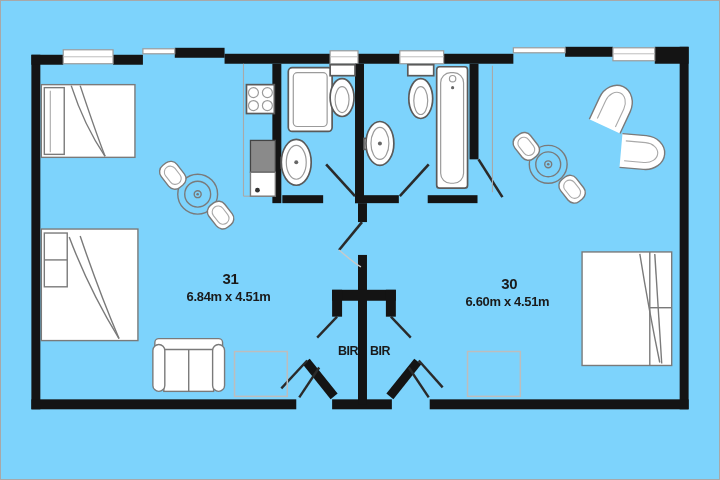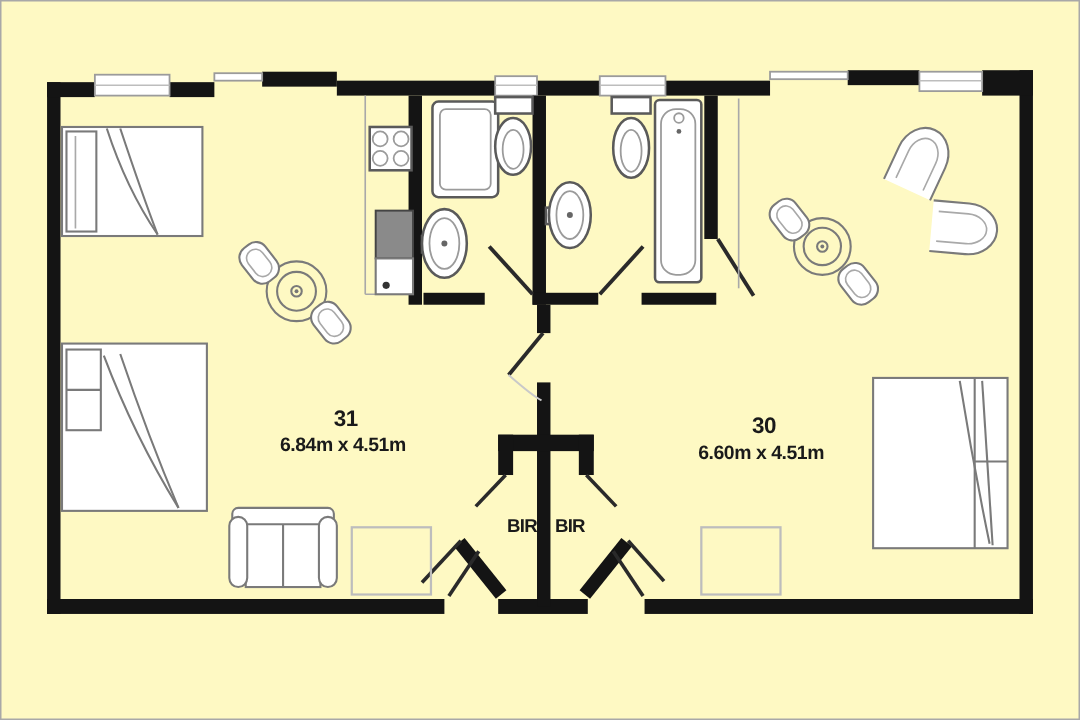--- a/index.html
+++ b/index.html
@@ -1,20 +1,20 @@
 <!DOCTYPE html>
 <html><head>
 <meta charset="utf-8">
 <style>
   html,body{margin:0;padding:0;background:#fff;}
   .canvas{
     position:relative;
     width:718px;height:478px;
     border:1px solid #a8a8a8;
-    background:#fef9c3;
+    background:#7dd3fc;
     font-family:"Liberation Sans", sans-serif;
     overflow:hidden;
   }
   svg{display:block;}
   .wall{fill:#141414;stroke:none;}
   .thinwall{stroke:#2a2a2a;stroke-width:2.4;fill:none;}
   .door{stroke:#2a2a2a;stroke-width:2.6;fill:none;}
   .swing{stroke:#c9c9c9;stroke-width:1.4;fill:none;}
   .furn{stroke:#7a7a7a;stroke-width:1.4;fill:#ffffff;}
   .furn-n{stroke:#7a7a7a;stroke-width:1.4;fill:none;}

